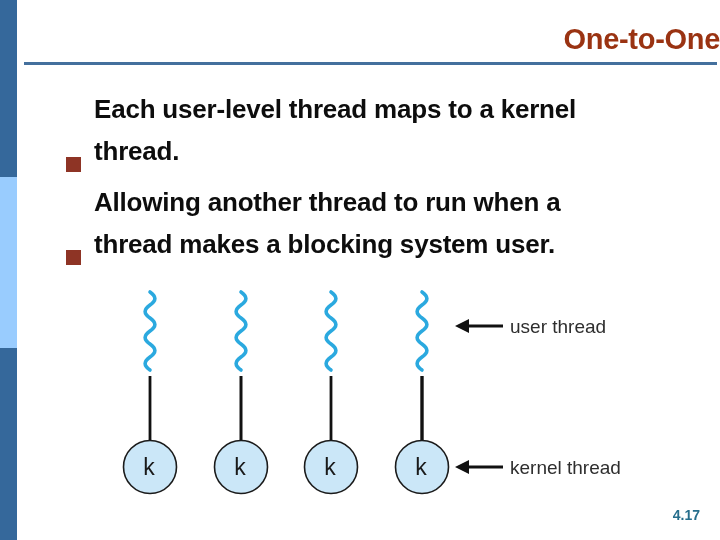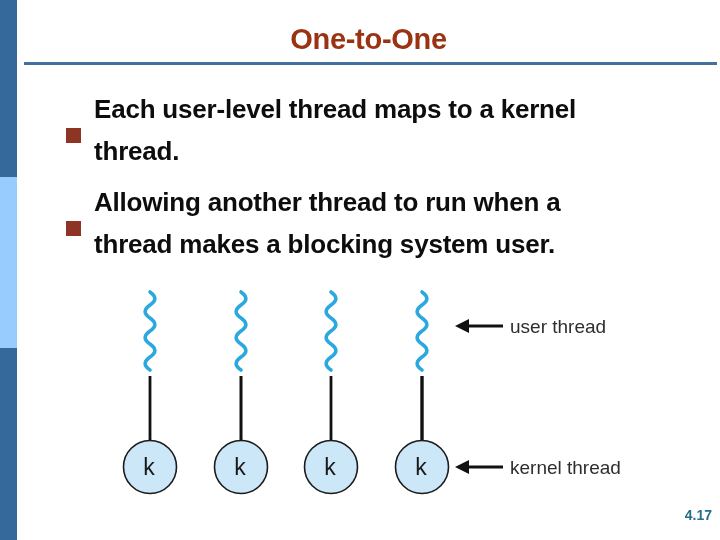--- a/index.html
+++ b/index.html
@@ -8,50 +8,50 @@
     overflow:hidden; font-family:"Liberation Sans", sans-serif; margin:0 auto;
   }
   
   .sidebar { position:absolute; left:0; top:0; width:17px; height:540px; }
   .sidebar .seg-top    { height:177px; background:#35689B; }
   .sidebar .seg-mid    { height:171px; background:#99CCFE; }
   .sidebar .seg-bottom { height:192px; background:#35689B; }
 
   
   .title {
-    position:absolute; left:17px; right:0; top:21px; text-align:center;
+    position:absolute; left:17px; right:0; top:21px; text-align:right;
     font-size:29px; line-height:36px; font-weight:bold; color:#9A3312;
     letter-spacing:-0.3px;
   }
   .title-rule {
     position:absolute; left:24px; top:62px; width:693px; height:3px;
     background:#44709D;
   }
 
   
   .bullet-list { position:absolute; left:66px; top:88px; width:575px; }
-  .bullet { display:flex; align-items:center; margin-bottom:9px; }
+  .bullet { display:flex; align-items:flex-end; margin-bottom:9px; }
   .bullet-square {
     flex:0 0 15px; width:15px; height:15px; background:#8E3425;
     margin-top:10px; margin-right:13px;
   }
   .bullet-text {
     font-size:26px; line-height:42px; font-weight:bold; color:#0d0d0d;
     letter-spacing:-0.2px;
   }
 
   
   .diagram { position:absolute; left:110px; top:255px; width:540px; height:245px; }
   .diagram svg { display:block; }
   .diag-label { font-family:"Liberation Sans", sans-serif; font-size:19px; fill:#2e2e2e; }
   .k-label { font-family:"Liberation Sans", sans-serif; font-size:23px; fill:#1a1a1a; }
 
   
   .page-number {
-    position:absolute; right:8px; top:507px; font-size:14px; font-weight:bold;
+    position:absolute; right:20px; top:507px; font-size:14px; font-weight:bold;
     color:#266E8C;
   }
 </style>
 </head>
 <body>
 
 <div class="slide">
 
   <div class="sidebar">
     <div class="seg-top"></div>

